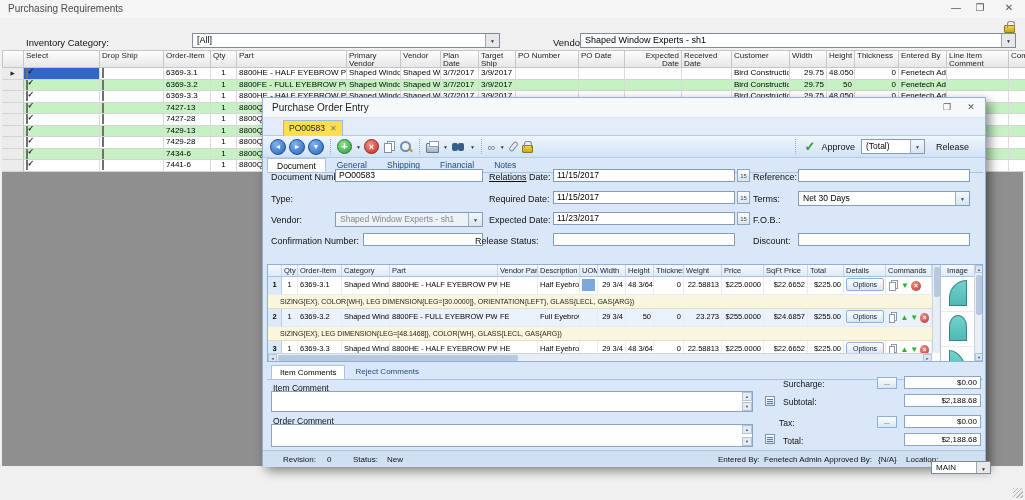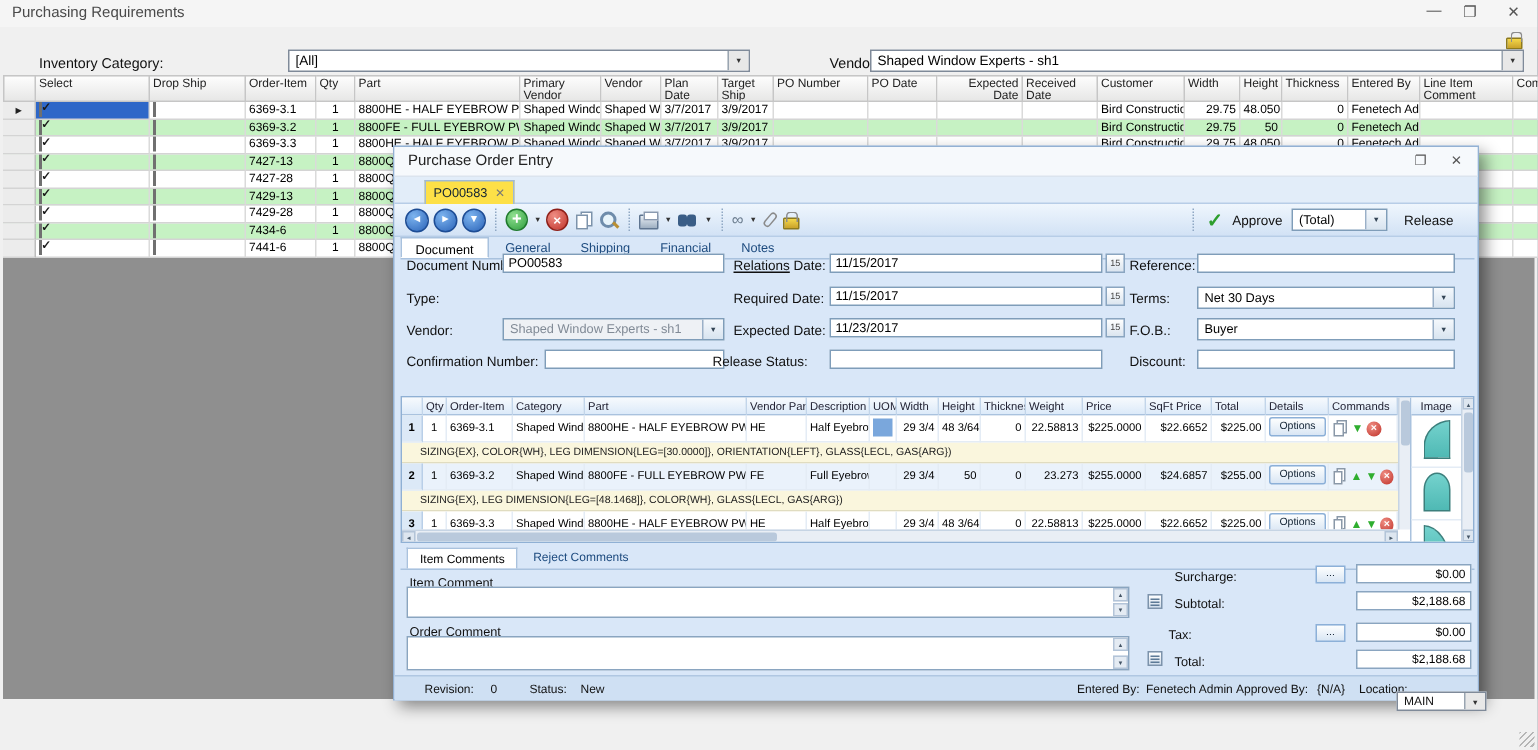--- a/index.html
+++ b/index.html
@@ -514,21 +514,20 @@
     <div class="calbtn" style="left:474px;top:93px">15</div>
     <span class="flbl" style="left:490px;top:96px">Terms:</span>
     <div class="bcombo" style="position:absolute;left:535px;top:93px;width:172px">Net 30 Days</div>
 
     <span class="flbl" style="left:8px;top:117px">Vendor:</span>
     <div class="bcombo dis" style="position:absolute;left:72px;top:114px;width:148px">Shaped Window Experts - sh1</div>
     <span class="flbl" style="left:226px;top:117px">Expected Date:</span>
     <div class="inp" style="left:290px;top:114px;width:182px">11/23/2017</div>
     <div class="calbtn" style="left:474px;top:114px">15</div>
     <span class="flbl" style="left:490px;top:117px">F.O.B.:</span>
-    <div class="bcombo" style="position:absolute;left:535px;top:114px;width:172px">Buyer</div>
 
     <span class="flbl" style="left:8px;top:138px">Confirmation Number:</span>
     <div class="inp" style="left:100px;top:135px;width:120px"></div>
     <span class="flbl" style="left:212px;top:138px">Release Status:</span>
     <div class="inp" style="left:290px;top:135px;width:182px"></div>
     <span class="flbl" style="left:490px;top:138px">Discount:</span>
     <div class="inp" style="left:535px;top:135px;width:172px"></div>
 
     <div class="gpanel">
       <div class="ghead">

